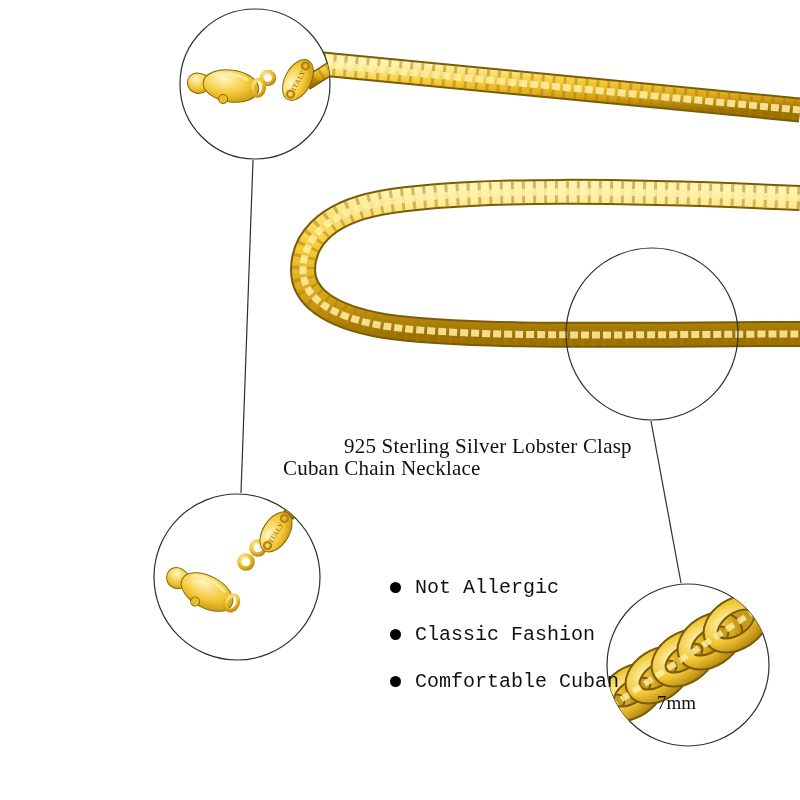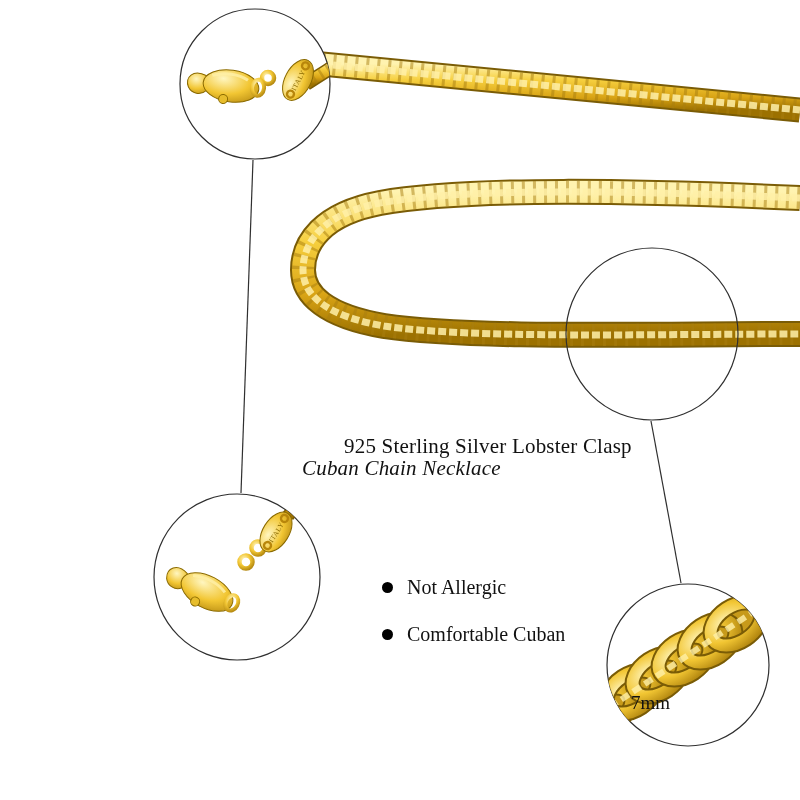--- a/index.html
+++ b/index.html
@@ -12,21 +12,21 @@
     position:relative;
     width:800px;height:800px;
     background:var(--background);
     overflow:hidden;
     font-family:"Liberation Serif", serif;
     color:var(--text);
   }
   .stage svg{position:absolute;left:0;top:0;}
   .overlay{position:absolute;white-space:nowrap;}
   .title-line{font-size:21px;letter-spacing:.2px;}
-  .features{position:absolute;left:382px;top:564px;}
+  .features{position:absolute;left:390px;top:564px;font-family:Liberation Mono, monospace;}
   .feature-row{display:flex;align-items:center;height:47px;font-size:20px;}
   .dot{width:11px;height:11px;border-radius:50%;background:#000;margin-right:14px;flex:0 0 auto;}
   .size-label{font-size:19px;}
   .stamp{font-family:"Liberation Serif", serif;font-size:7px;fill:#8a6a00;letter-spacing:.5px;}
 </style>
 </head>
 <body>
 
 <div class="stage">
 
@@ -136,27 +136,31 @@
       </g>
     </g>
 
     <circle cx="652" cy="334" r="86" fill="none" stroke="var(--line)" stroke-width="1.2"></circle>
 
     <line x1="253" y1="160" x2="241" y2="493" stroke="var(--line)" stroke-width="1.2"></line>
     <line x1="651" y1="421" x2="681" y2="583" stroke="var(--line)" stroke-width="1.2"></line>
   </svg>
 
   <div class="overlay title-line" style="left:344px;top:410px;margin-top:24px;">925 Sterling Silver Lobster Clasp</div>
-  <div class="overlay title-line" style="left:302px;top:456px;font-style:italic;">Cuban Chain Necklace</div>
+  <div class="overlay title-line" style="left:283px;top:456px;">Cuban Chain Necklace</div>
 
   <div class="features">
     <div class="feature-row">
       <span class="dot"></span>
       <span>Not Allergic</span>
     </div>
     <div class="feature-row">
       <span class="dot"></span>
+      <span>Classic Fashion</span>
+    </div>
+    <div class="feature-row">
+      <span class="dot"></span>
       <span>Comfortable Cuban</span>
     </div>
   </div>
 
-  <div class="overlay size-label" style="left:631px;top:692px;">7mm</div>
+  <div class="overlay size-label" style="left:657px;top:692px;">7mm</div>
 </div>
 
 </body></html>

